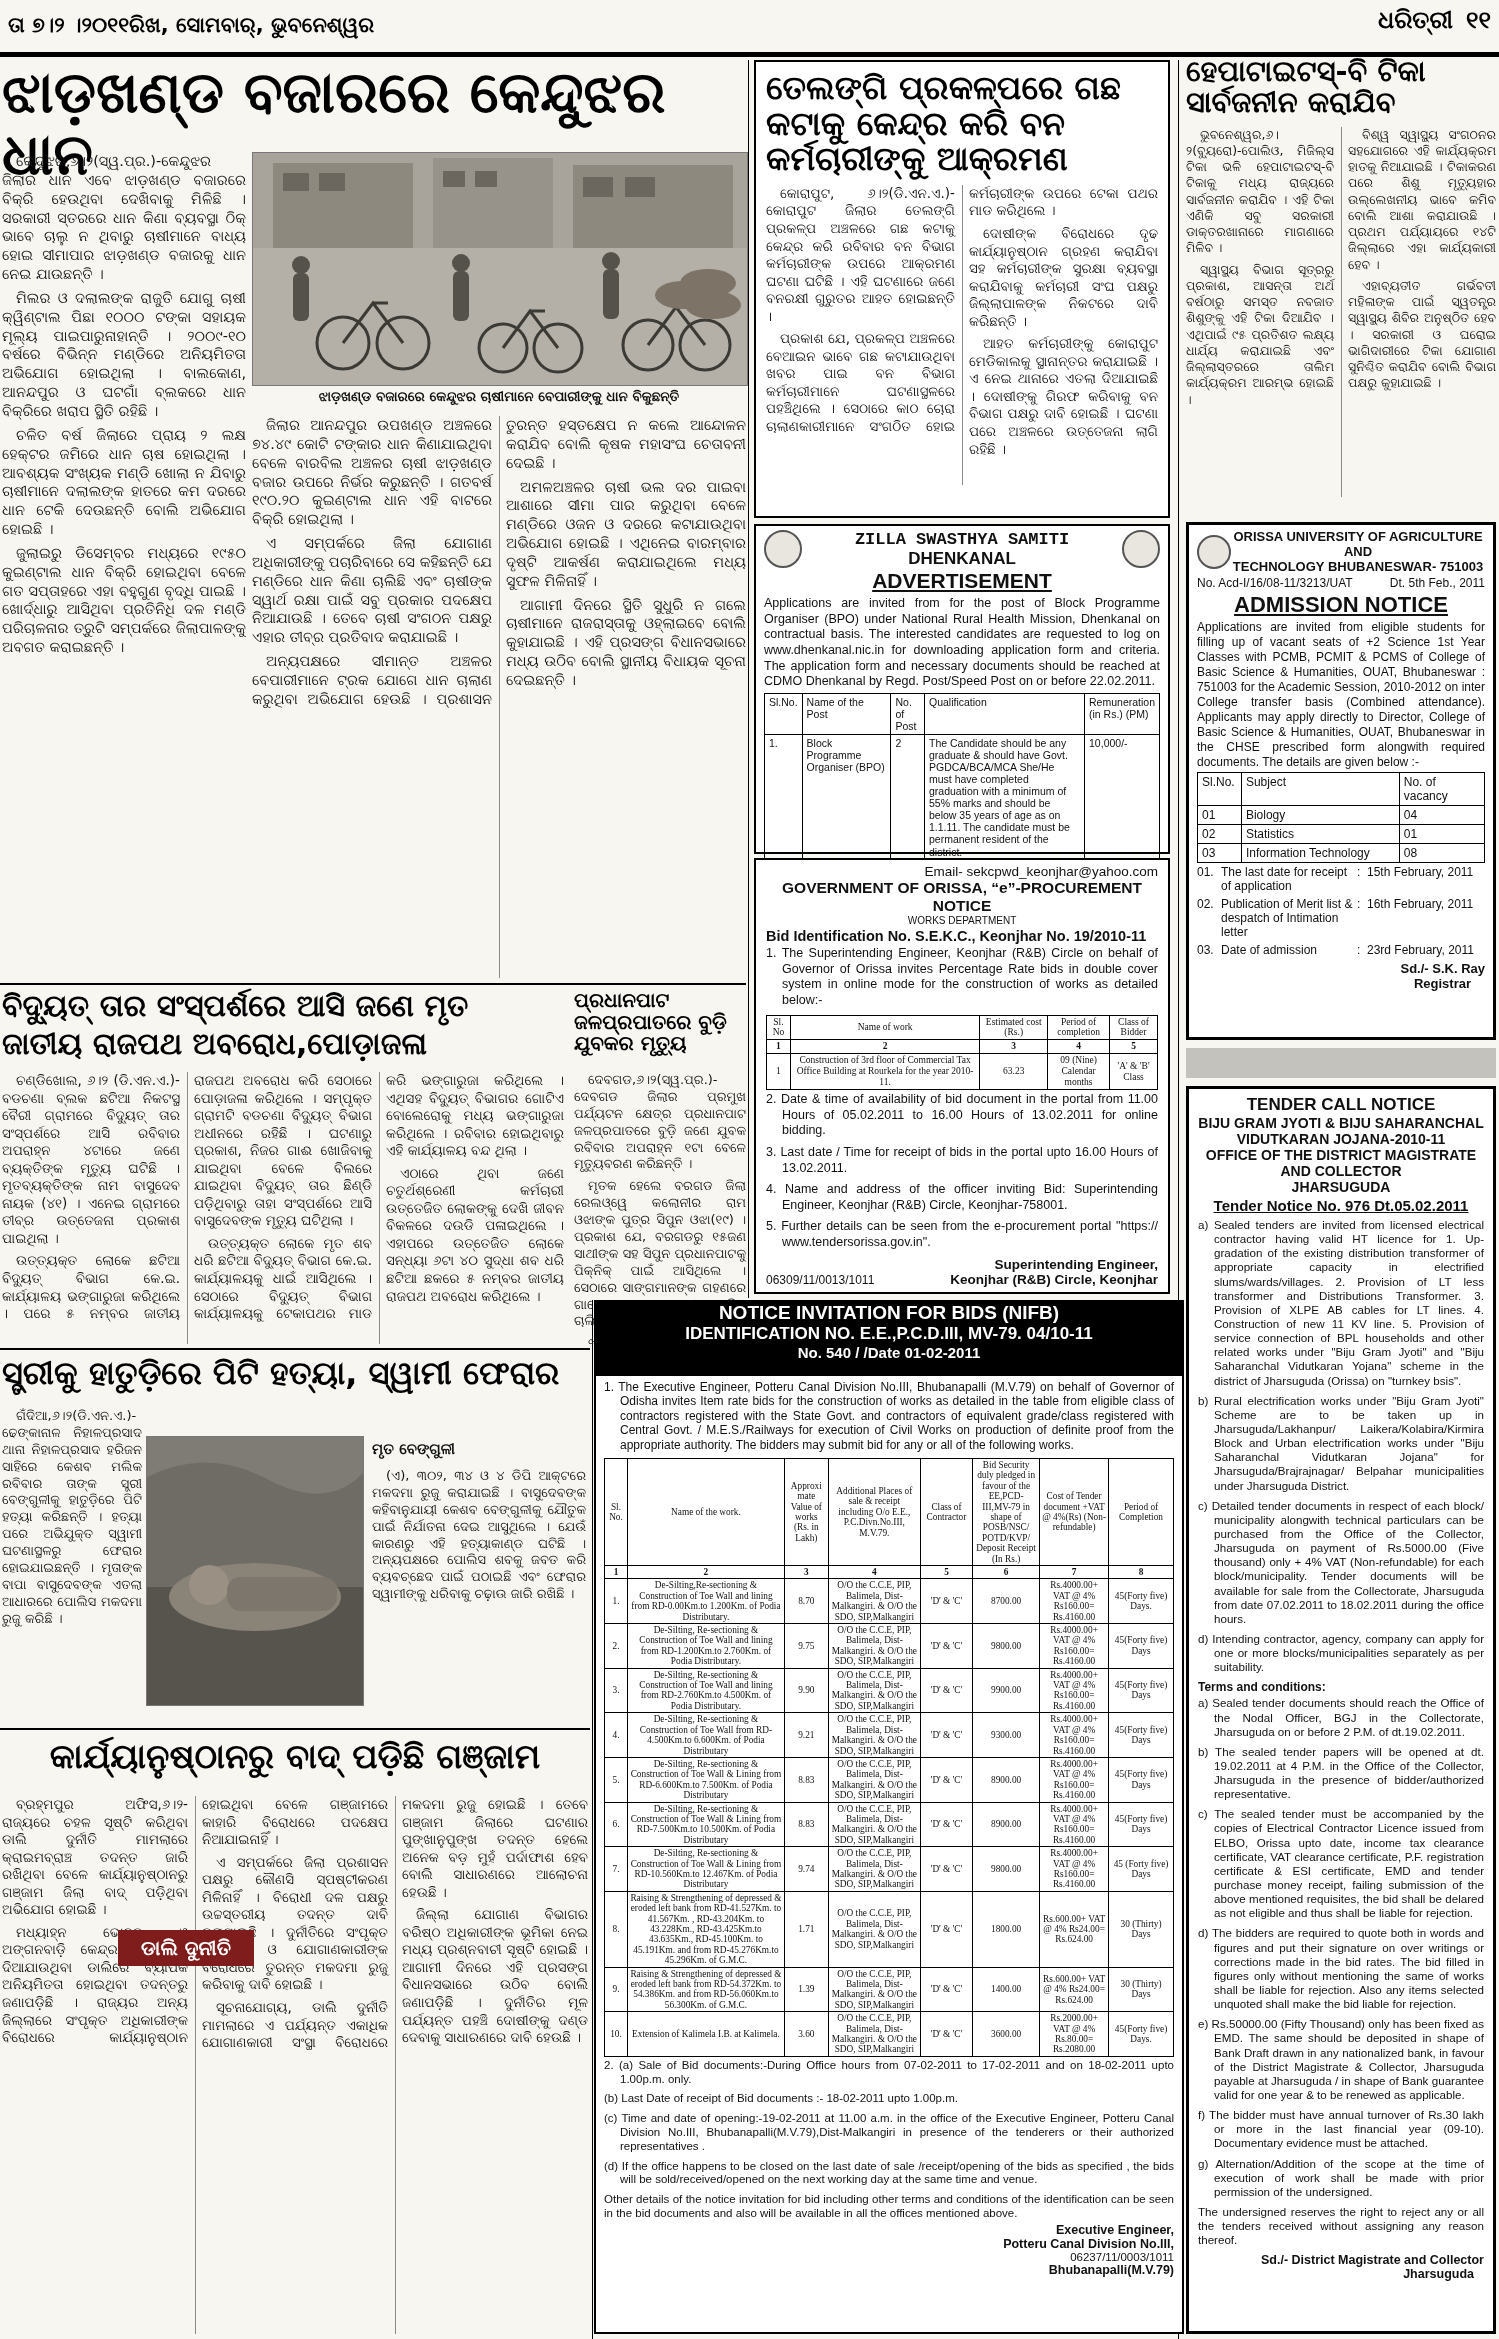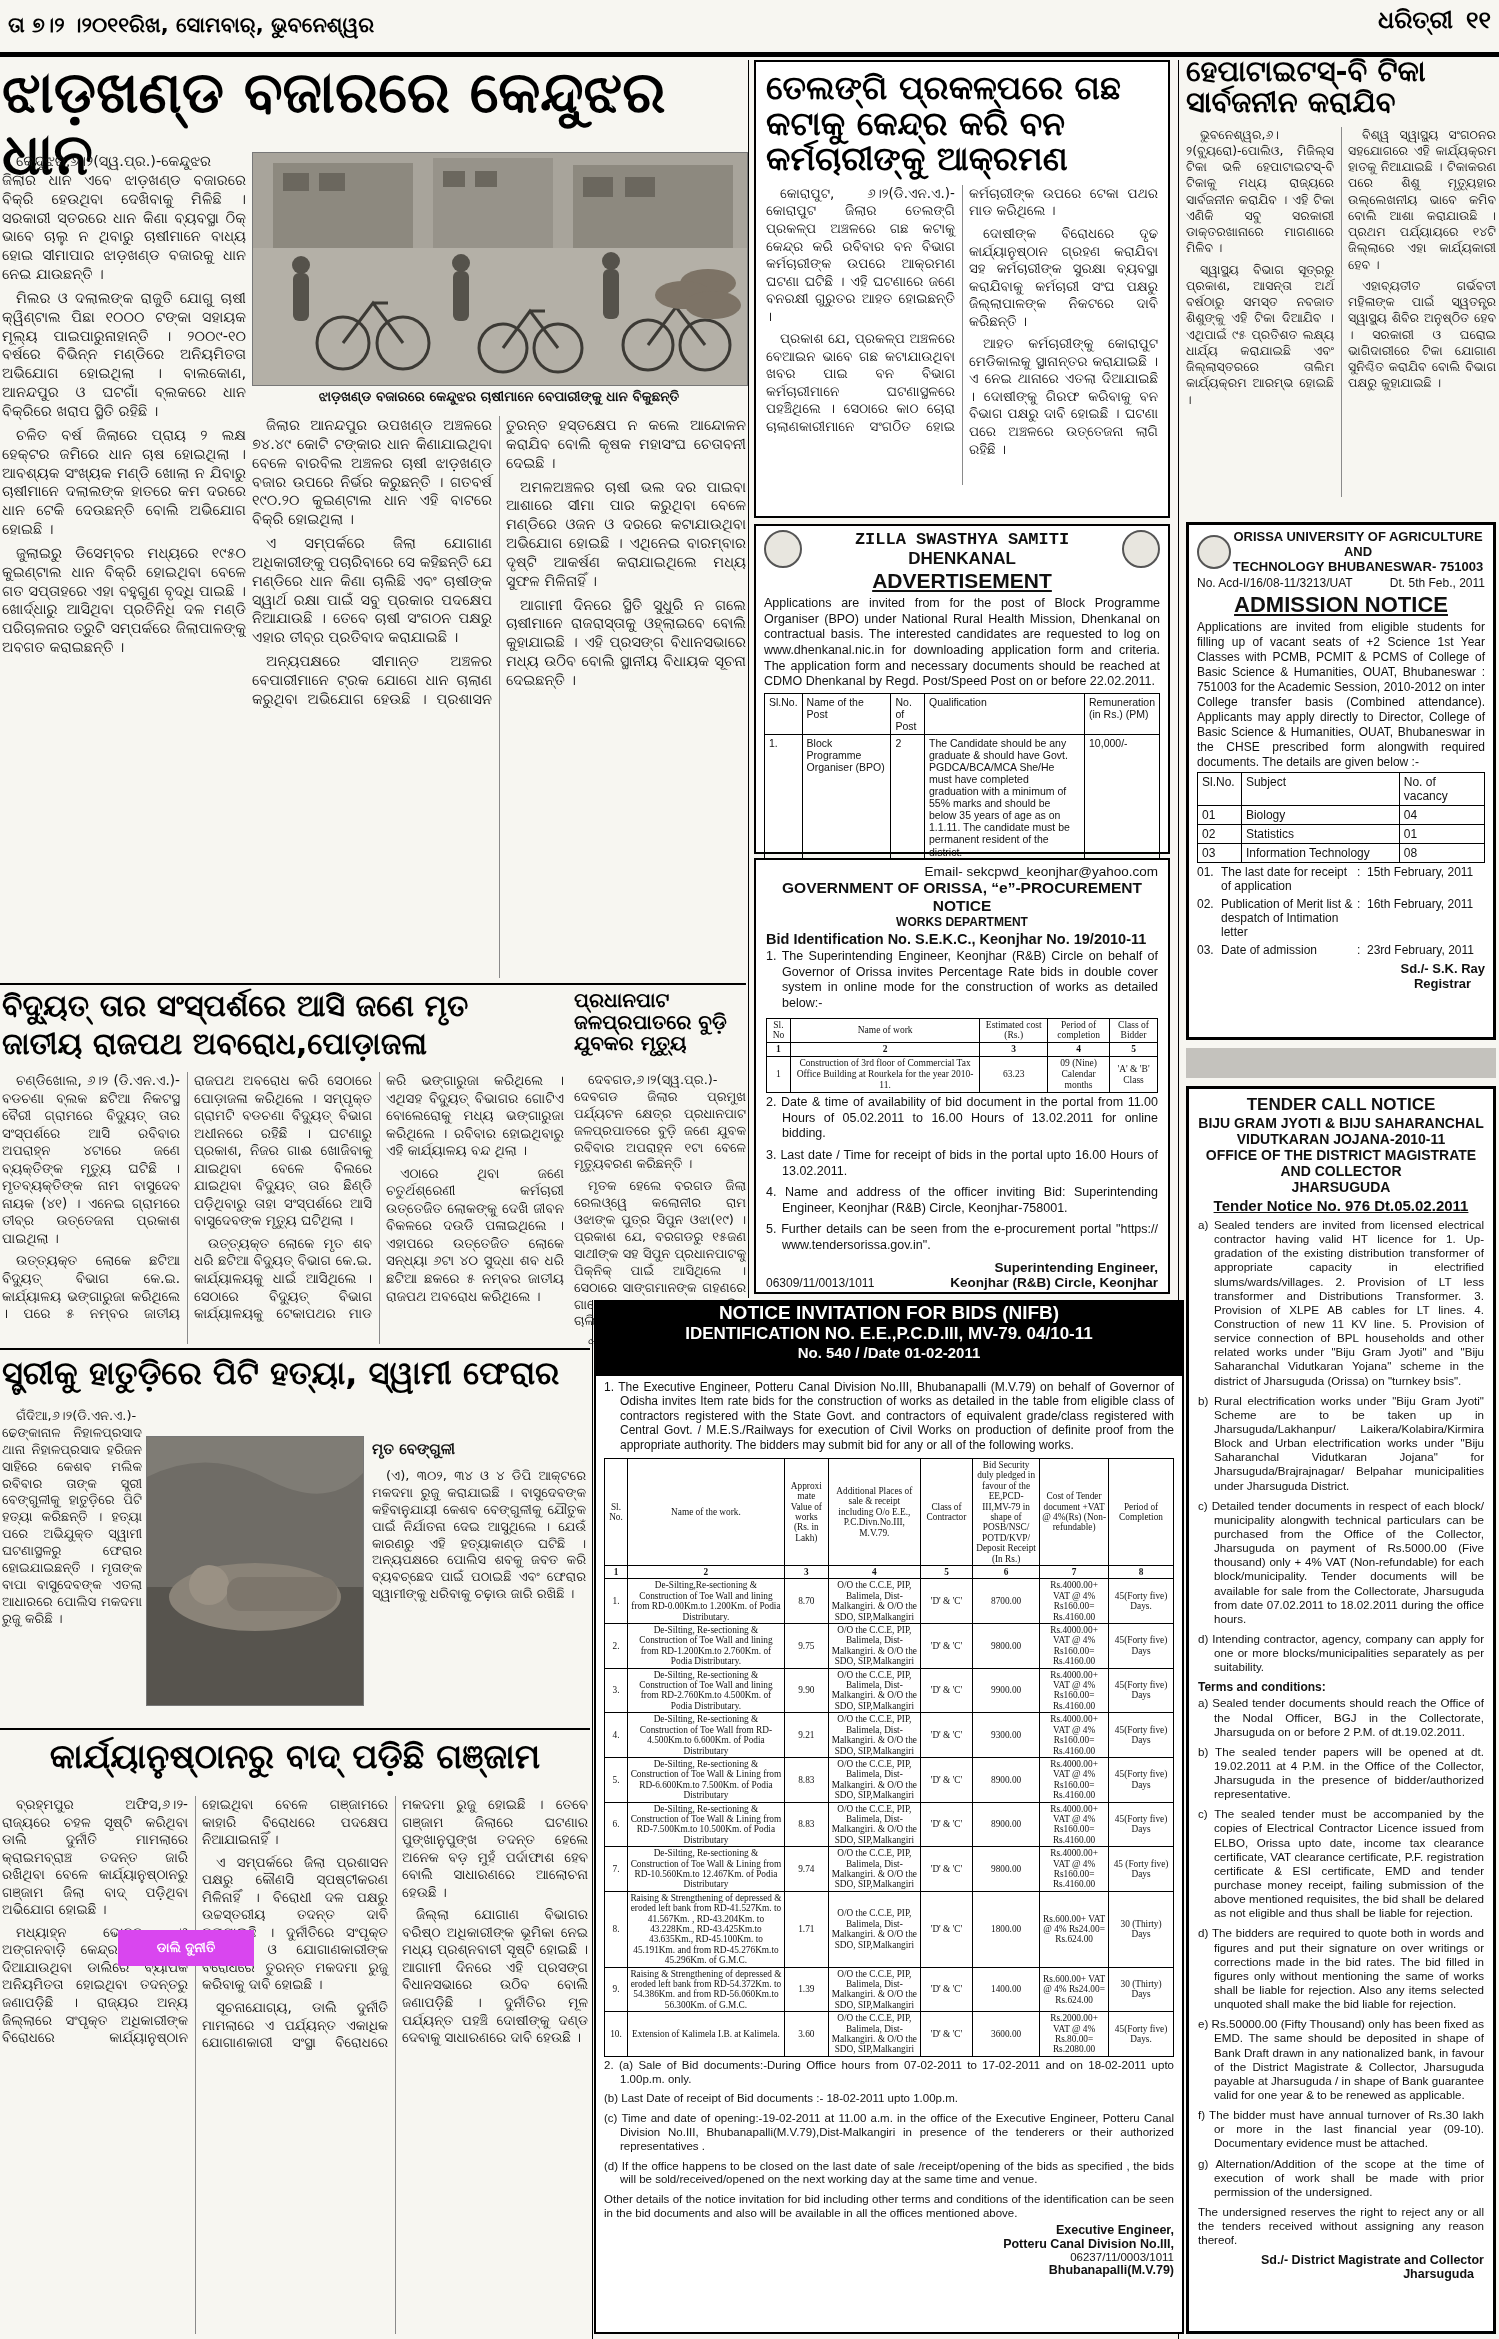--- a/index.html
+++ b/index.html
@@ -18,22 +18,22 @@
   .caption{font-size:13.5px;font-weight:bold;text-align:center;}
   .en{font-family:"Liberation Sans",sans-serif;}
   .adtable{width:100%;border-collapse:collapse;font-family:"Liberation Sans",sans-serif;}
   .adtable th,.adtable td{border:1px solid #000;padding:2px 4px;vertical-align:top;text-align:left;font-weight:normal;}
   .niftable{width:100%;border-collapse:collapse;font-family:"Liberation Serif",serif;text-align:center;}
   .niftable th,.niftable td{border:1px solid #000;padding:1px 2px;vertical-align:middle;font-weight:normal;}
   .numrow td{font-weight:bold;}
   .hang{padding-left:16px;text-indent:-16px;margin:0 0 6px 0;}
   .op{margin:0 0 5px 0;text-indent:14px;}
   .banner{background:#000;color:#fff;text-align:center;font-family:"Liberation Sans",sans-serif;font-weight:bold;}
-  .inset-black{position:absolute;background:#d946ef;color:#fff;font-weight:bold;text-align:center;
-               font-size:13px;line-height:36px;}
+  .inset-black{position:absolute;background:#7f1d1d;color:#fff;font-weight:bold;text-align:center;
+               font-size:20px;line-height:36px;}
   .sig{font-weight:bold;text-align:right;}
   .sched-row{display:grid;grid-template-columns:24px 1fr 10px 118px;font-size:12px;margin-bottom:4px;}
   .logo-circle{border-radius:50%;border:2px solid #555;background:#e8e6df;display:inline-block;}
   .u{text-decoration:underline;}
   .center{text-align:center;}
 </style>
 </head>
 <body>
 
 <div class="page">
@@ -213,21 +213,21 @@
             <td>10,000/-</td>
           </tr>
         </tbody>
     </table>
     <div style="font-weight:bold;font-size:13.5px;text-align:center;border:1px solid #000;border-top:none;padding:2px;">Sd./- Chief District Medical Officer, Dhenkanal</div>
   </div>
 
   <div class="box en" style="left:754px;top:858px;width:416px;height:436px;padding:4px 10px;">
     <div style="text-align:right;font-size:13.5px;">Email- sekcpwd_keonjhar@yahoo.com</div>
     <div class="center" style="font-weight:bold;font-size:15.5px;">GOVERNMENT OF ORISSA, “e”-PROCUREMENT NOTICE</div>
-    <div class="center" style="font-weight:bold;font-size:12px;">WORKS DEPARTMENT</div>
+    <div class="center" style="font-weight:normal;font-size:10px;">WORKS DEPARTMENT</div>
     <div style="font-weight:bold;font-size:14.5px;margin:2px 0;">Bid Identification No. S.E.K.C., Keonjhar No. 19/2010-11</div>
     <p class="hang" style="font-size:12.5px;line-height:1.25;text-align:justify;">1.  The Superintending Engineer, Keonjhar (R&amp;B) Circle on behalf of Governor of Orissa invites Percentage Rate bids in double cover system in online mode for the construction of works as detailed below:-</p>
     <table class="niftable" style="font-size:9.5px;line-height:1.15;margin:2px 0;">
       <colgroup>
           <col style="width:24px">
           <col style="width:190px">
           <col style="width:68px">
           <col style="width:62px">
           <col style="width:48px">
         </colgroup>

